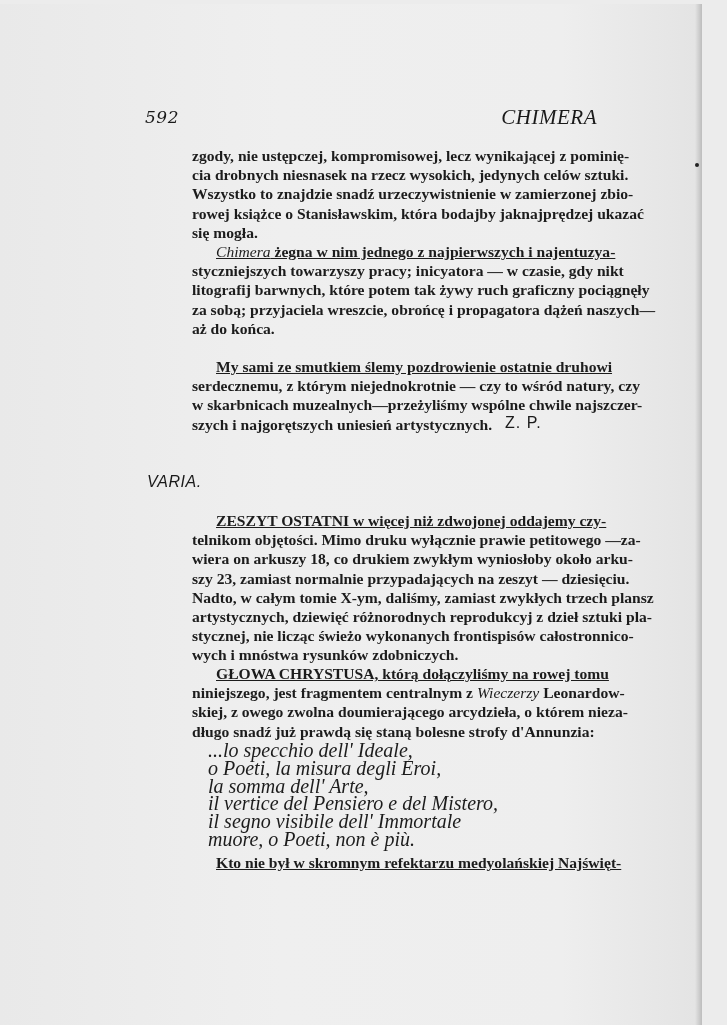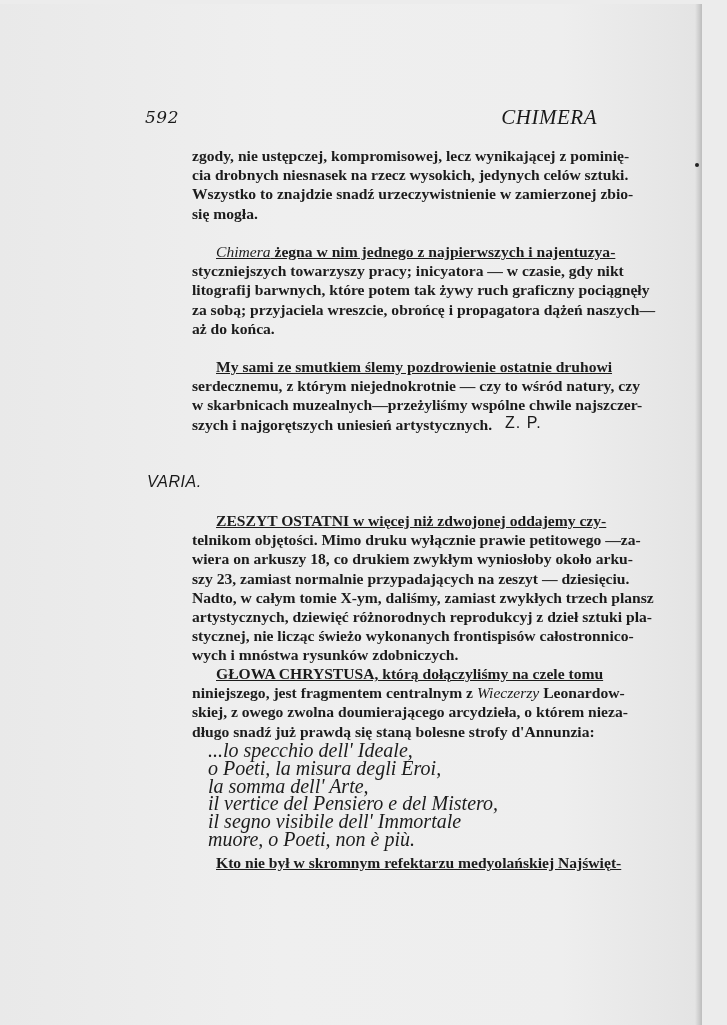--- a/index.html
+++ b/index.html
@@ -111,20 +111,21 @@
 
   <div class="running-head">
     <span class="page-number">592</span>
     <span class="journal-title">CHIMERA</span>
   </div>
 
   <div class="text-block" style="top:142px;">
     <span class="line">zgody, nie ustępczej, kompromisowej, lecz wynikającej z pominię-</span>
     <span class="line">cia drobnych niesnasek na rzecz wysokich, jedynych celów sztuki.</span>
     <span class="line">Wszystko to znajdzie snadź urzeczywistnienie w zamierzonej zbio-</span>
+    <span class="line">rowej książce o Stanisławskim, która bodajby jaknajprędzej ukazać</span>
     <span class="line last">się mogła.</span>
   </div>
 
   <div class="text-block" style="top:238px;">
     <span class="line indent"><span class="it">Chimera</span><span> żegna w nim jednego z najpierwszych i najentuzya-</span></span>
     <span class="line">styczniejszych towarzyszy pracy; inicyatora — w czasie, gdy nikt</span>
     <span class="line">litografij barwnych, które potem tak żywy ruch graficzny pociągnęły</span>
     <span class="line">za sobą; przyjaciela wreszcie, obrońcę i propagatora dążeń naszych—</span>
     <span class="line last">aż do końca.</span>
   </div>
@@ -145,21 +146,21 @@
     <span class="line">telnikom objętości. Mimo druku wyłącznie prawie petitowego —za-</span>
     <span class="line">wiera on arkuszy 18, co drukiem zwykłym wyniosłoby około arku-</span>
     <span class="line">szy 23, zamiast normalnie przypadających na zeszyt — dziesięciu.</span>
     <span class="line">Nadto, w całym tomie X-ym, daliśmy, zamiast zwykłych trzech plansz</span>
     <span class="line">artystycznych, dziewięć różnorodnych reprodukcyj z dzieł sztuki pla-</span>
     <span class="line">stycznej, nie licząc świeżo wykonanych frontispisów całostronnico-</span>
     <span class="line last">wych i mnóstwa rysunków zdobniczych.</span>
   </div>
 
   <div class="text-block" style="top:660px;">
-    <span class="line indent">GŁOWA CHRYSTUSA, którą dołączyliśmy na czele tomu</span>
+    <span class="line indent">GŁOWA CHRYSTUSA, którą dołączyliśmy na rowej tomu</span>
     <span class="line"><span>niniejszego, jest fragmentem centralnym z </span><span class="it">Wieczerzy</span><span> Leonardow-</span></span>
     <span class="line">skiej, z owego zwolna doumierającego arcydzieła, o którem nieza-</span>
     <span class="line last">długo snadź już prawdą się staną bolesne strofy d'Annunzia:</span>
   </div>
 
   <div class="verse">
     <span class="vline">...lo specchio dell' Ideale,</span>
     <span class="vline">o Poeti, la misura degli Eroi,</span>
     <span class="vline">la somma dell' Arte,</span>
     <span class="vline">il vertice del Pensiero e del Mistero,</span>

